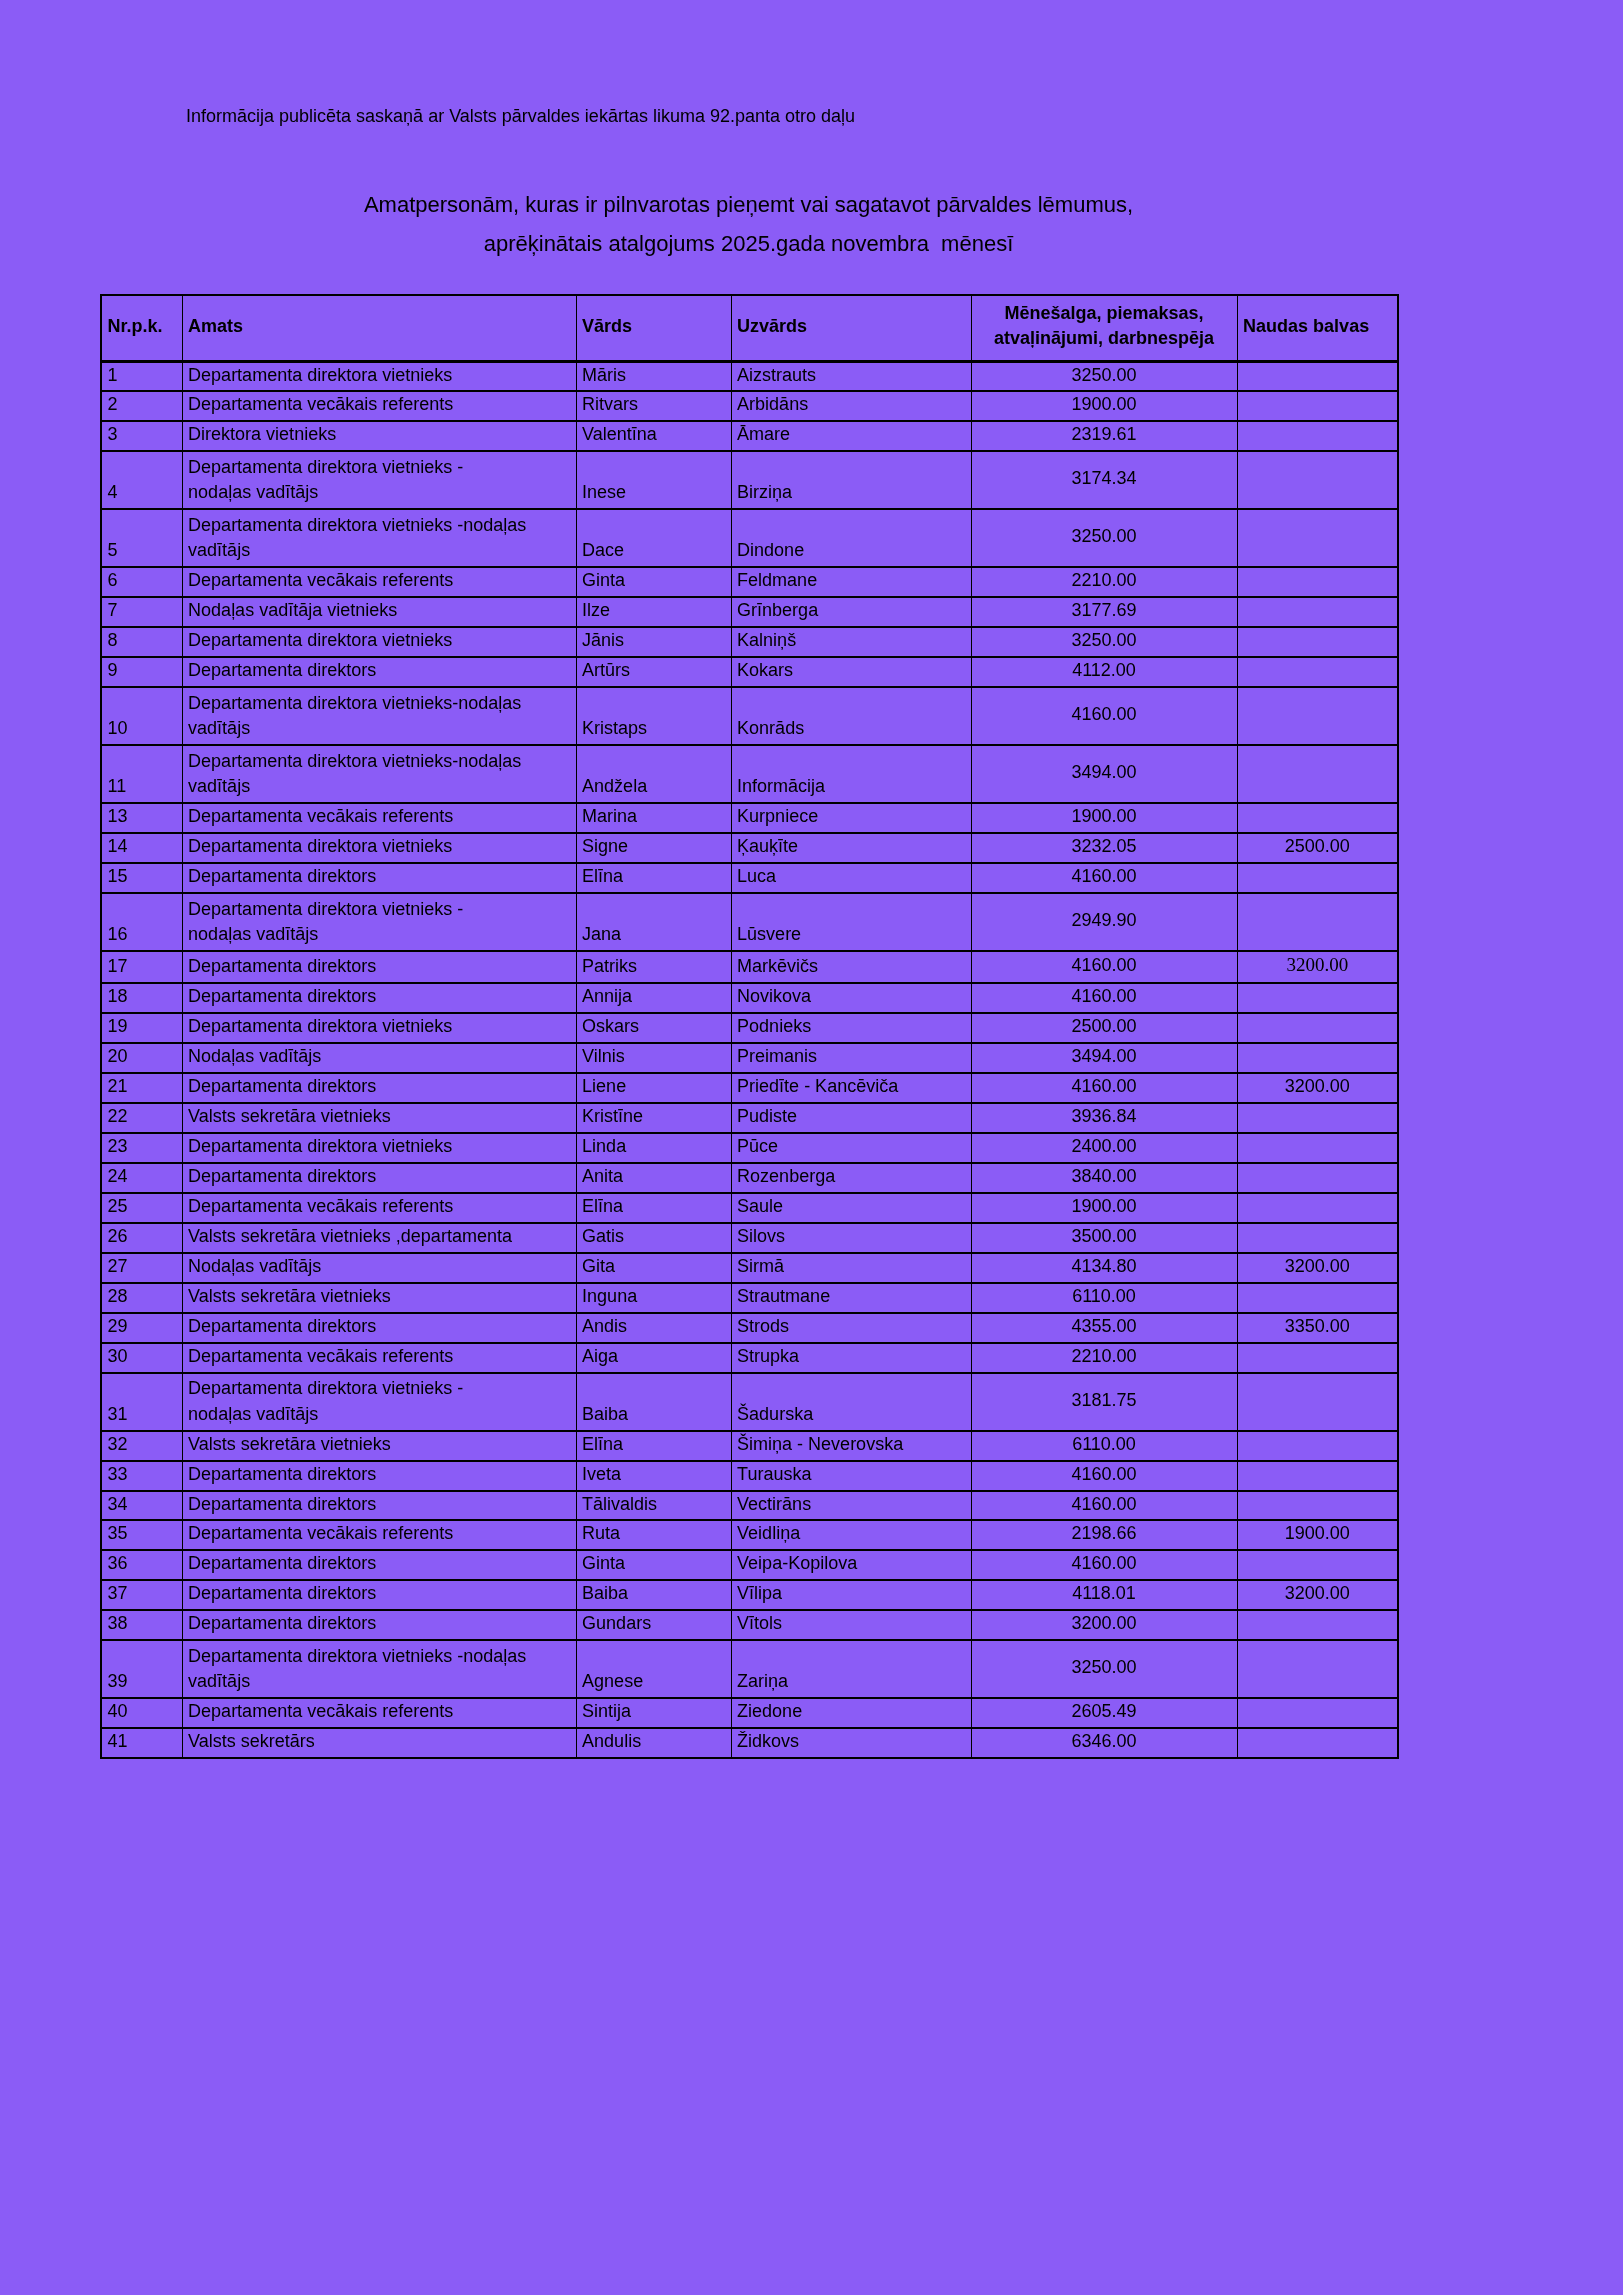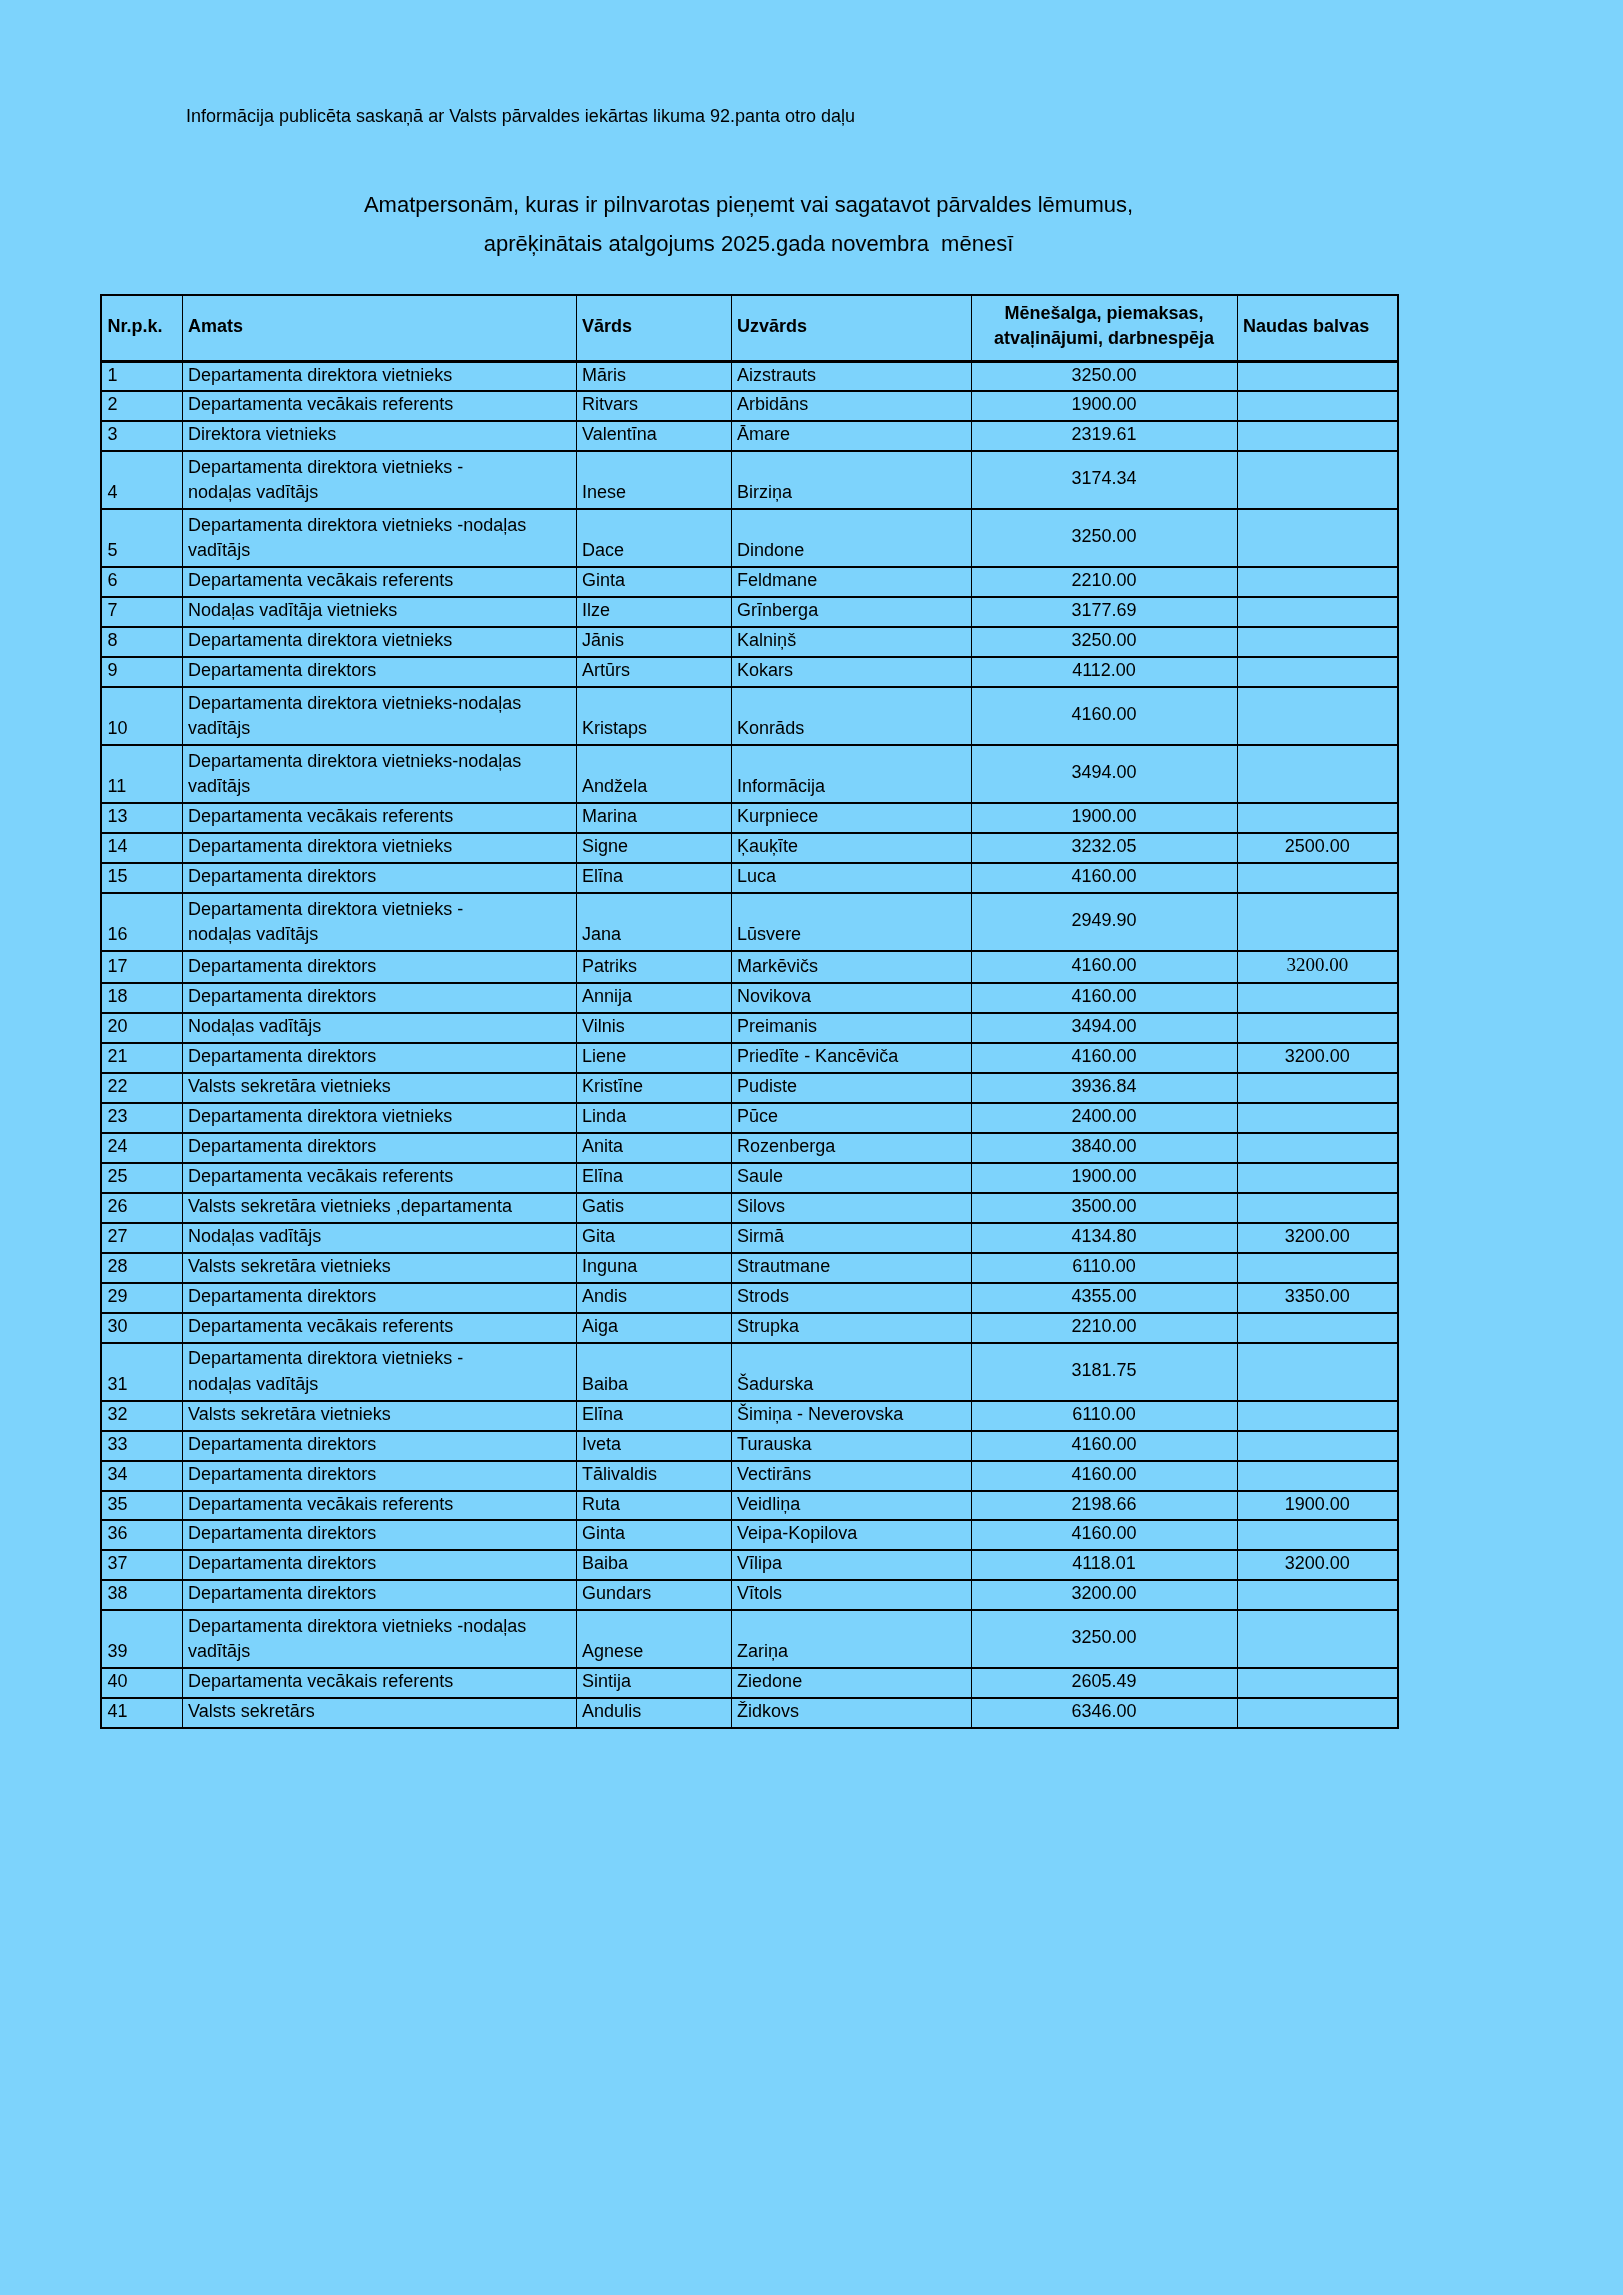--- a/index.html
+++ b/index.html
@@ -1,20 +1,20 @@
 <!DOCTYPE html>
 <html lang="lv" style="font-size:11px"><head>
 <meta charset="utf-8">
 <style>
   html, body { margin: 0; padding: 0; background: #fff; }
   .page {
     position: relative;
     width: 1624px;
     height: 2295px;
-    background: #7dd3fc;
+    background: #8b5cf6;
     color: #000000;
     font-family: "Liberation Sans", "DejaVu Sans", sans-serif;
     overflow: hidden;
   }
   .note {
     position: absolute;
     left: 186px;
     top: 106px;
     font-size: 18px;
     white-space: pre;
@@ -237,20 +237,28 @@
   </tr>
         <tr class="single">
     <td class="c-nr">18</td>
     <td class="c-amats">Departamenta direktors</td>
     <td class="c-vards">Annija</td>
     <td class="c-uzvards">Novikova</td>
     <td class="c-alga">4160.00</td>
     <td class="c-balva"></td>
   </tr>
         <tr class="single">
+    <td class="c-nr">19</td>
+    <td class="c-amats">Departamenta direktora vietnieks</td>
+    <td class="c-vards">Oskars</td>
+    <td class="c-uzvards">Podnieks</td>
+    <td class="c-alga">2500.00</td>
+    <td class="c-balva"></td>
+  </tr>
+        <tr class="single">
     <td class="c-nr">20</td>
     <td class="c-amats">Nodaļas vadītājs</td>
     <td class="c-vards">Vilnis</td>
     <td class="c-uzvards">Preimanis</td>
     <td class="c-alga">3494.00</td>
     <td class="c-balva"></td>
   </tr>
         <tr class="single">
     <td class="c-nr">21</td>
     <td class="c-amats">Departamenta direktors</td>

